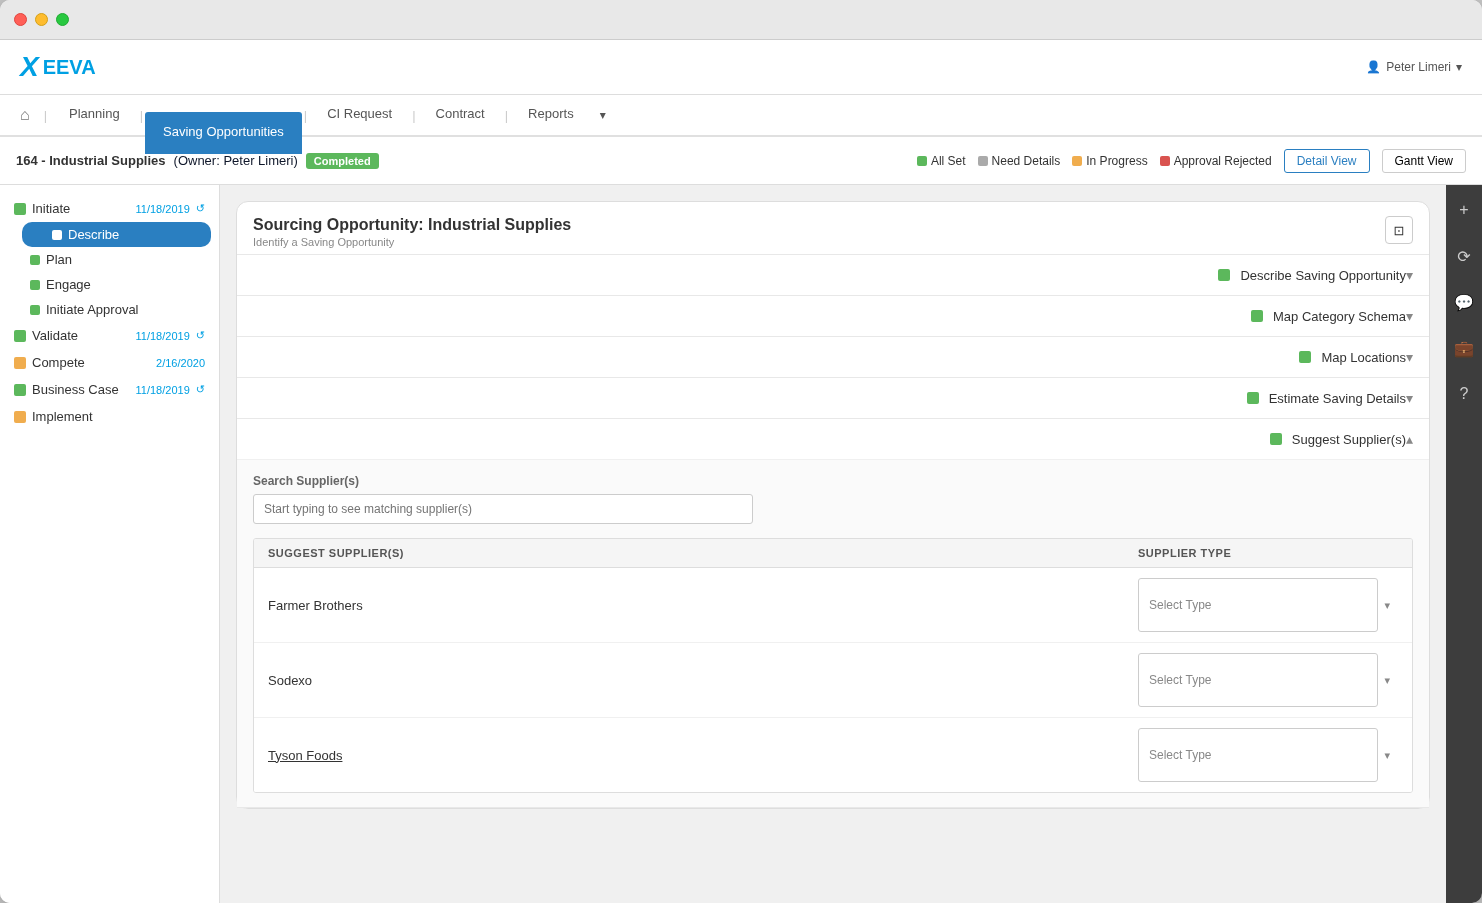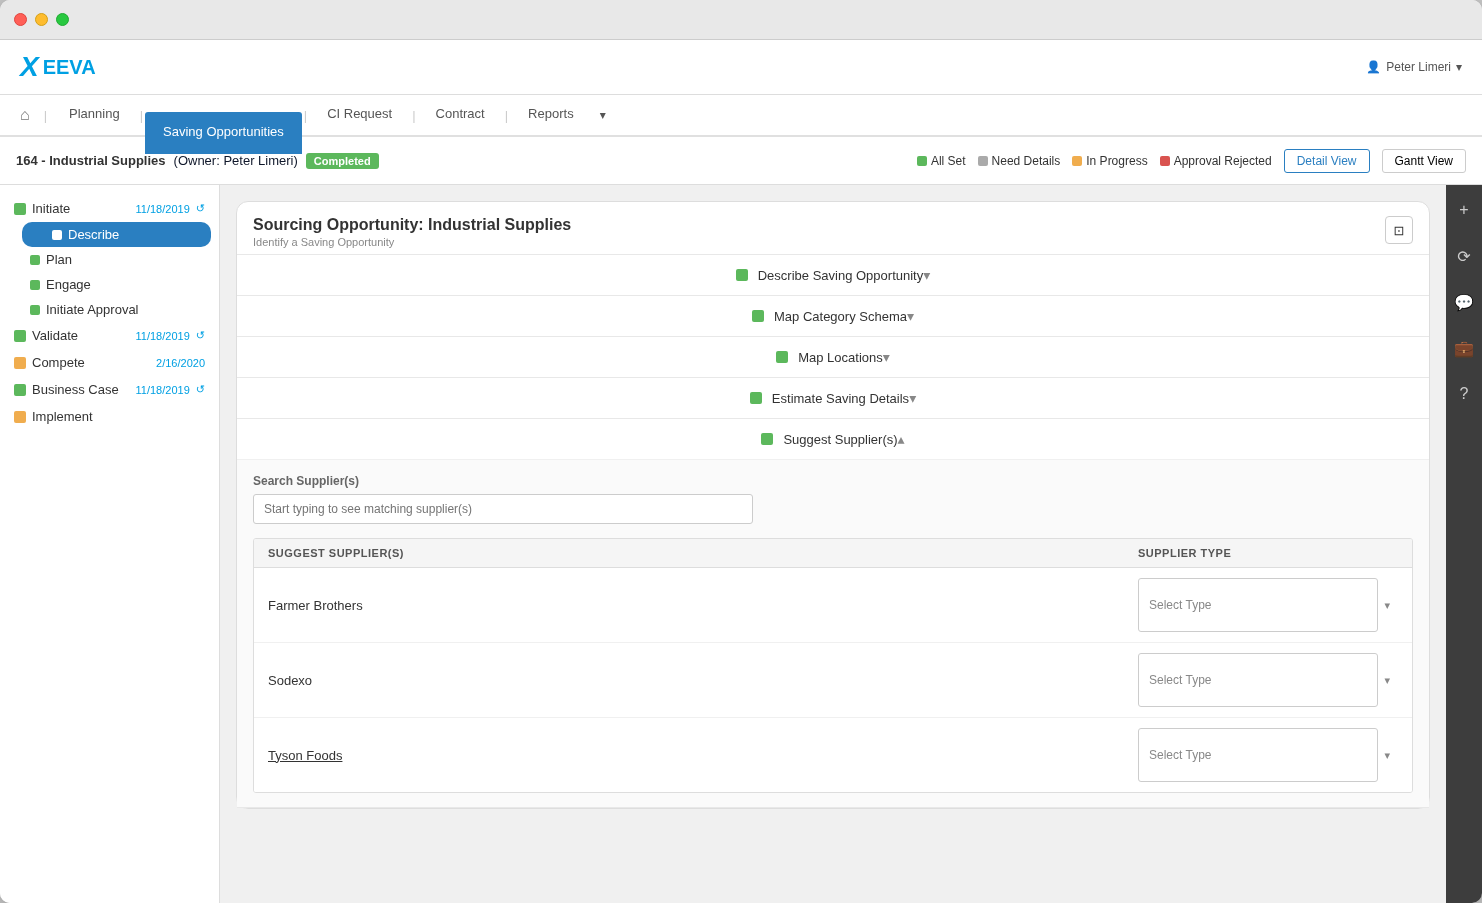--- a/index.html
+++ b/index.html
@@ -246,22 +246,22 @@
     
     .accordion {
       border-top: 1px solid #e8e8e8;
     }
     .accordion-item {
       border-bottom: 1px solid #e8e8e8;
     }
     .accordion-header {
       display: flex;
       align-items: center;
-      justify-content: center;
-      padding: 12px 24px;
+      justify-content: flex-end;
+      padding: 12px 16px;
       cursor: pointer;
       background: #fff;
     }
     .accordion-left {
       display: flex;
       align-items: center;
       gap: 10px;
     }
     .acc-dot {
       width: 12px; height: 12px;

